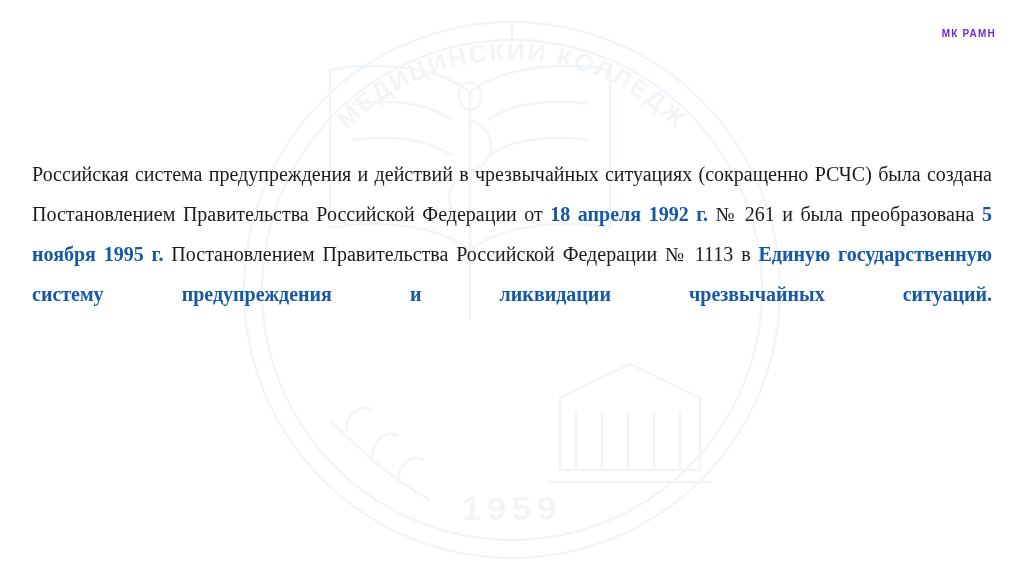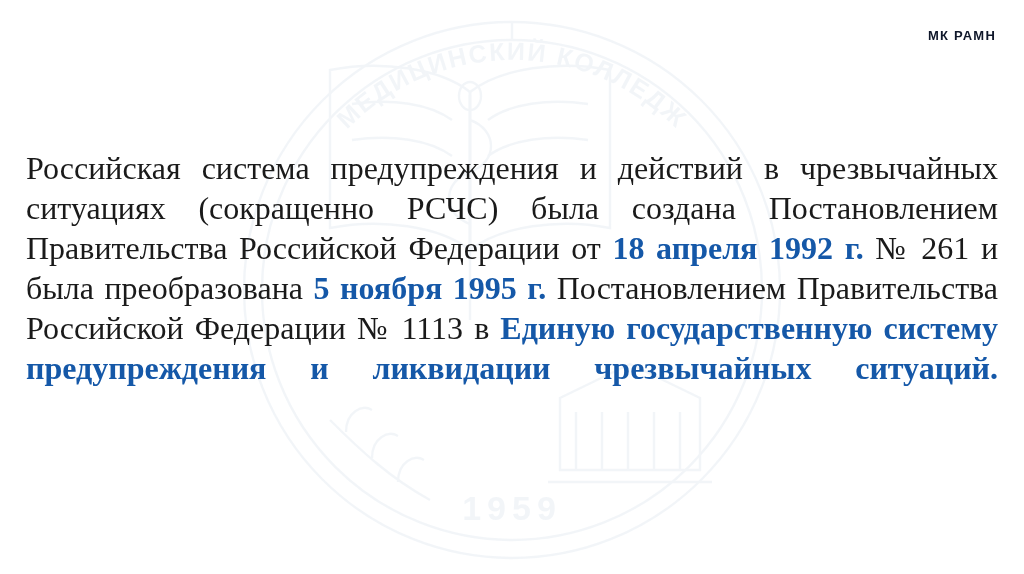--- a/index.html
+++ b/index.html
@@ -50,39 +50,39 @@
     stroke: #c5d3e2;
     stroke-width: 2.4;
   }
 
   
   .brand {
     position: absolute;
     top: 28px;
     right: 28px;
     font-family: "Liberation Sans", sans-serif;
-    font-size: 13px;
+    font-size: 10px;
     font-weight: bold;
     letter-spacing: 1.2px;
-    color: #0f172a;
+    color: #6d28d9;
     z-index: 5;
   }
 
   
   .content {
     position: absolute;
     left: 18px;
     top: 140px;
     width: 988px;
     z-index: 4;
   }
   .para {
-    margin: 8px;
+    margin: 14px;
     font-family: "Liberation Serif", serif;
-    font-size: 32px;
+    font-size: 20px;
     line-height: 40px;
     color: #1a1a1a;
     text-align: justify;
     text-justify: inter-word;
     hyphens: none;
   }
   .para .hl {
     color: #1558a8;
     font-weight: bold;
   }

